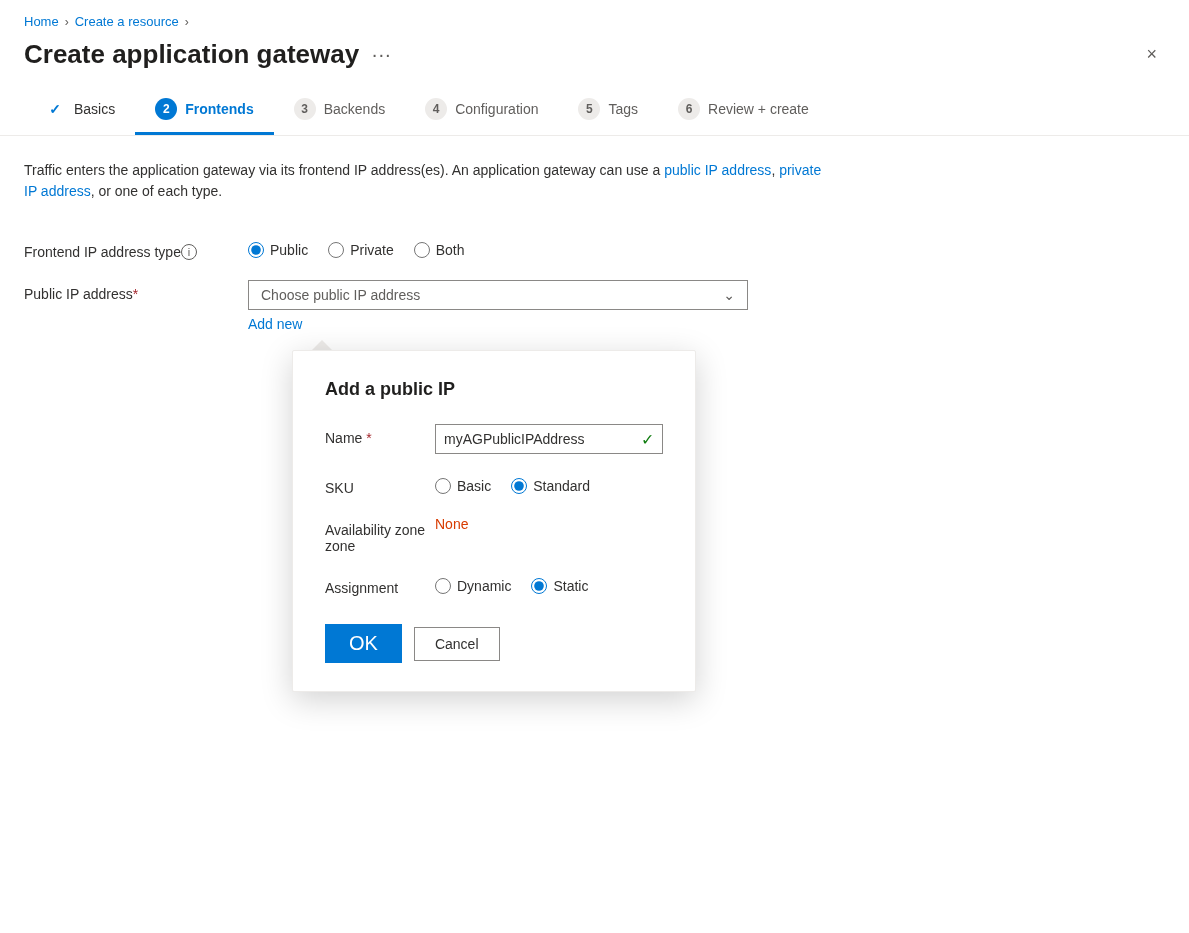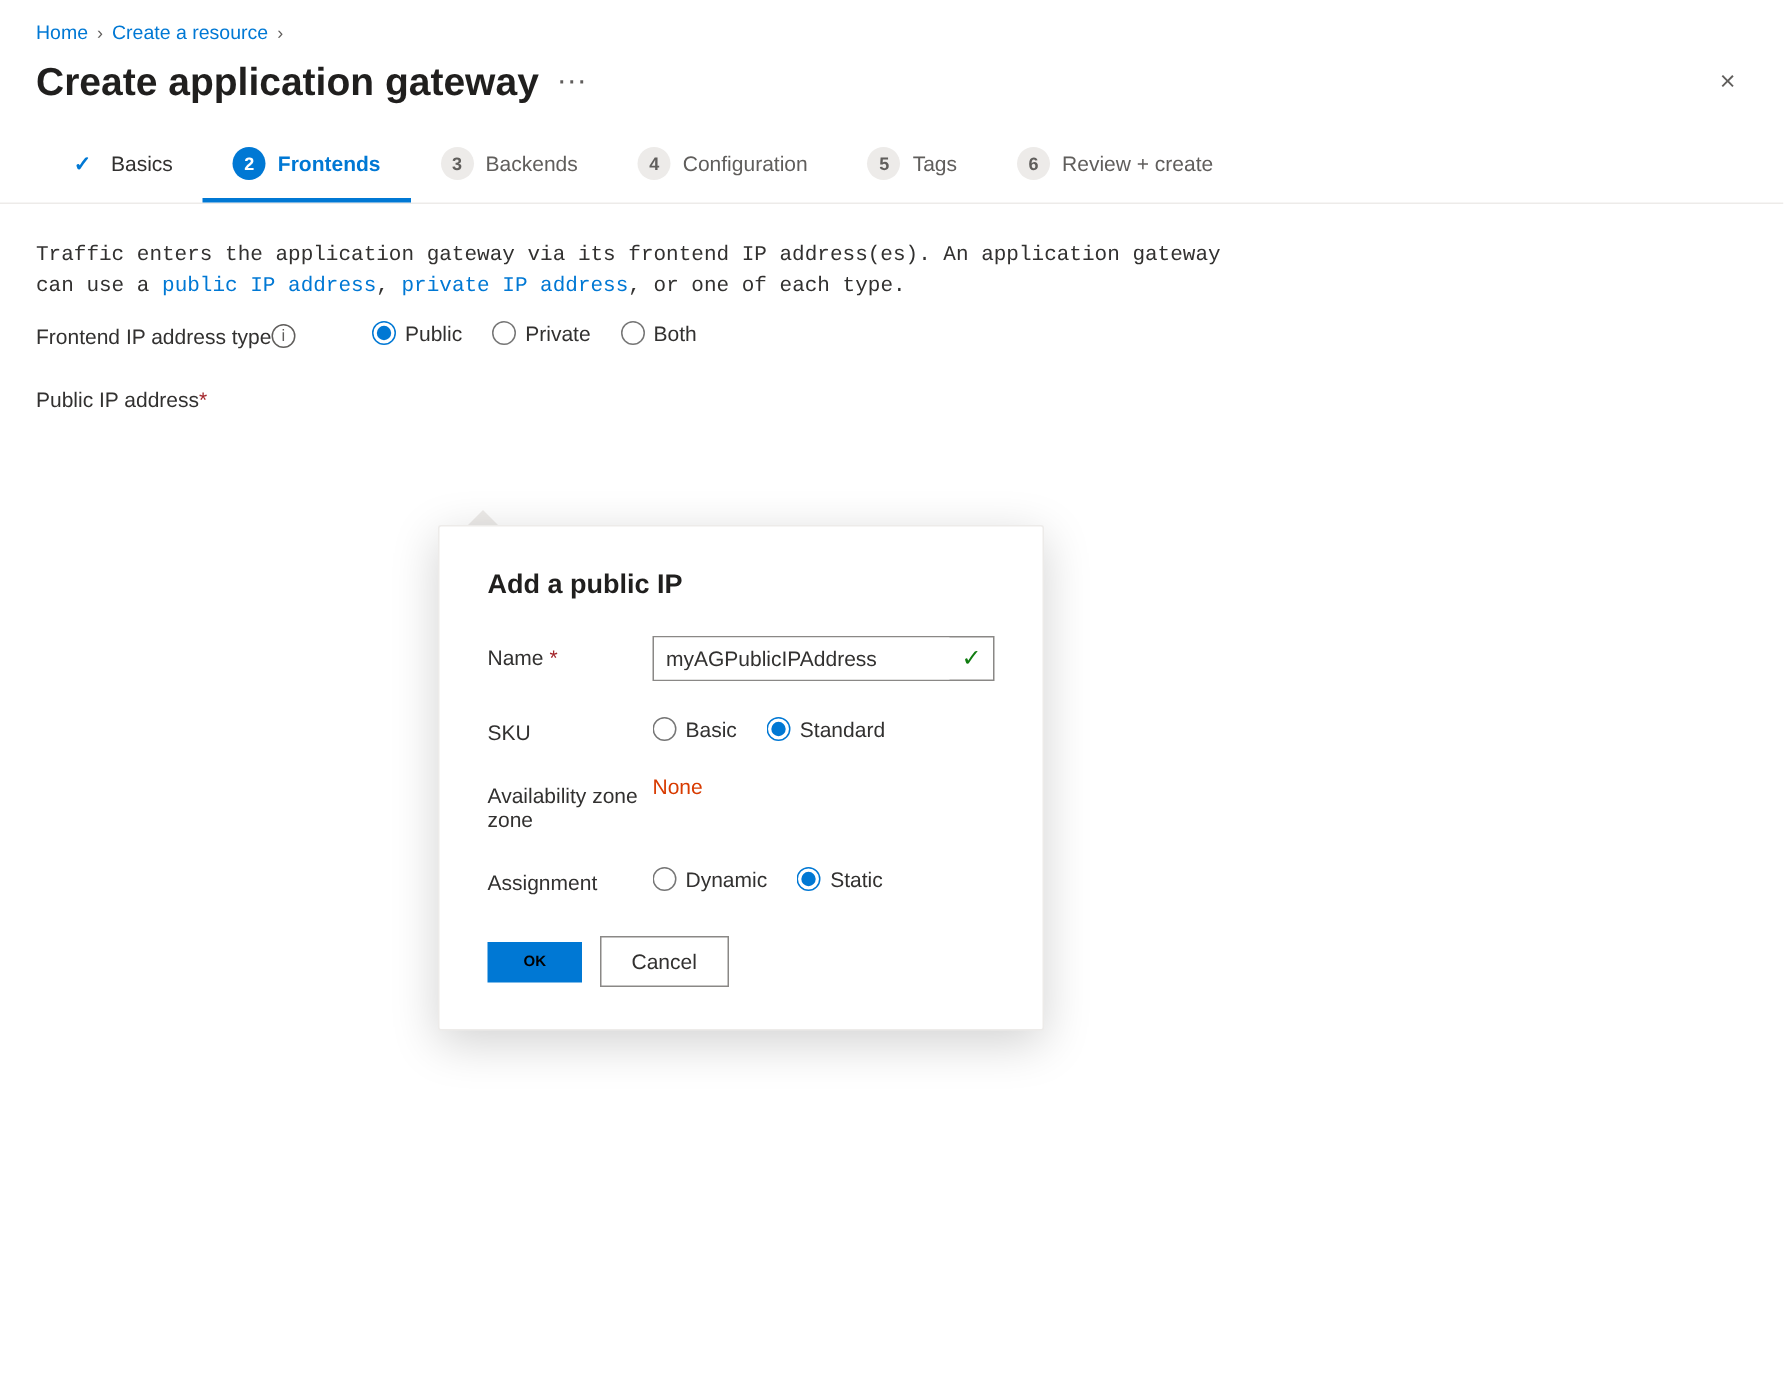--- a/index.html
+++ b/index.html
@@ -23,21 +23,21 @@
     .wizard-tab { display: flex; align-items: center; gap: 8px; padding: 12px 20px; cursor: pointer; border-bottom: 3px solid transparent; font-size: 14px; color: #605e5c; white-space: nowrap; }
     .wizard-tab.active { border-bottom: 3px solid #0078d4; color: #0078d4; font-weight: 600; }
     .wizard-tab.completed { color: #323130; }
     .tab-circle { width: 22px; height: 22px; border-radius: 50%; background: #edebe9; display: flex; align-items: center; justify-content: center; font-size: 12px; font-weight: 600; color: #605e5c; }
     .tab-circle.active-circle { background: #0078d4; color: #fff; }
     .tab-circle.check { background: transparent; color: #0078d4; font-size: 14px; }
     
     
     .content { padding: 24px 24px; flex: 1; }
     
-    .description { font-size: 14px; color: #323130; line-height: 1.5; margin-bottom: 8px; max-width: 800px; font-family: Liberation Mono, monospace; }
+    .description { font-size: 14px; color: #323130; line-height: 1.5; margin-bottom: 36px; max-width: 800px; }
     .description a { color: #0078d4; text-decoration: none; }
     
     
     .form-row { display: flex; align-items: flex-start; gap: 24px; margin-bottom: 20px; }
     .form-label { font-size: 14px; color: #323130; min-width: 200px; display: flex; align-items: center; gap: 0; padding-top: 6px; }
     .form-label .required { color: #a4262c; }
     .info-icon { width: 16px; height: 16px; border-radius: 50%; border: 1px solid #605e5c; display: inline-flex; align-items: center; justify-content: center; font-size: 11px; color: #605e5c; cursor: pointer; flex-shrink: 0; }
     
     
     .radio-group { display: flex; align-items: center; gap: 20px; padding-top: 4px; }
@@ -68,21 +68,21 @@
     
     .modal-radio-group { display: flex; align-items: center; gap: 20px; padding-top: 4px; }
     .modal-radio-option { display: flex; align-items: center; gap: 6px; cursor: pointer; }
     .modal-radio-option input[type="radio"] { width: 16px; height: 16px; accent-color: #0078d4; cursor: pointer; }
     
     
     .avail-zone-text { font-size: 14px; color: #d83b01; padding-top: 6px; }
     
     
     .modal-buttons { display: flex; align-items: center; gap: 12px; margin-top: 28px; }
-    .btn-ok { background: #0078d4; color: #000000; border: none; padding: 8px 24px; font-size: 10px; cursor: pointer; font-weight: 700; }
+    .btn-ok { background: #0078d4; color: #ffffff; border: none; padding: 8px 24px; font-size: 20px; cursor: pointer; font-weight: 400; }
     .btn-cancel { background: #fff; color: #323130; border: 1px solid #8a8886; padding: 8px 20px; font-size: 14px; cursor: pointer; }
     
     
     .footer { border-top: 1px solid #edebe9; padding: 16px 24px; display: flex; align-items: center; gap: 12px; margin-top: auto; }
     .btn-previous { background: #fff; color: #323130; border: 1px solid #8a8886; padding: 8px 20px; font-size: 14px; cursor: pointer; }
     .btn-next { background: #fff; color: #323130; border: 1px solid #8a8886; padding: 8px 20px; font-size: 14px; cursor: pointer; }
   </style>
 </head>
 <body>
 
@@ -162,20 +162,29 @@
           <span>Both</span>
         </label>
       </div>
     </div>
 
     <div class="form-row">
       <div class="form-label">
         <span>Public IP address</span>
         <span class="required">*</span>
       </div>
+      <div style="display:flex; flex-direction:column;">
+        <div class="dropdown-wrapper">
+          <button class="dropdown-btn">
+            <span>Choose public IP address</span>
+            <span class="dropdown-chevron">⌄</span>
+          </button>
+        </div>
+        <a href="#" class="add-new-link">Add new</a>
+      </div>
     </div>
 
     <div class="modal-overlay">
 
       <div style="width:0;height:0;border-left:10px solid transparent;border-right:10px solid transparent;border-bottom:10px solid #edebe9;margin-left:20px;"></div>
       <div class="modal">
 
         <div class="modal-title">Add a public IP</div>
 
         <div class="modal-row">

